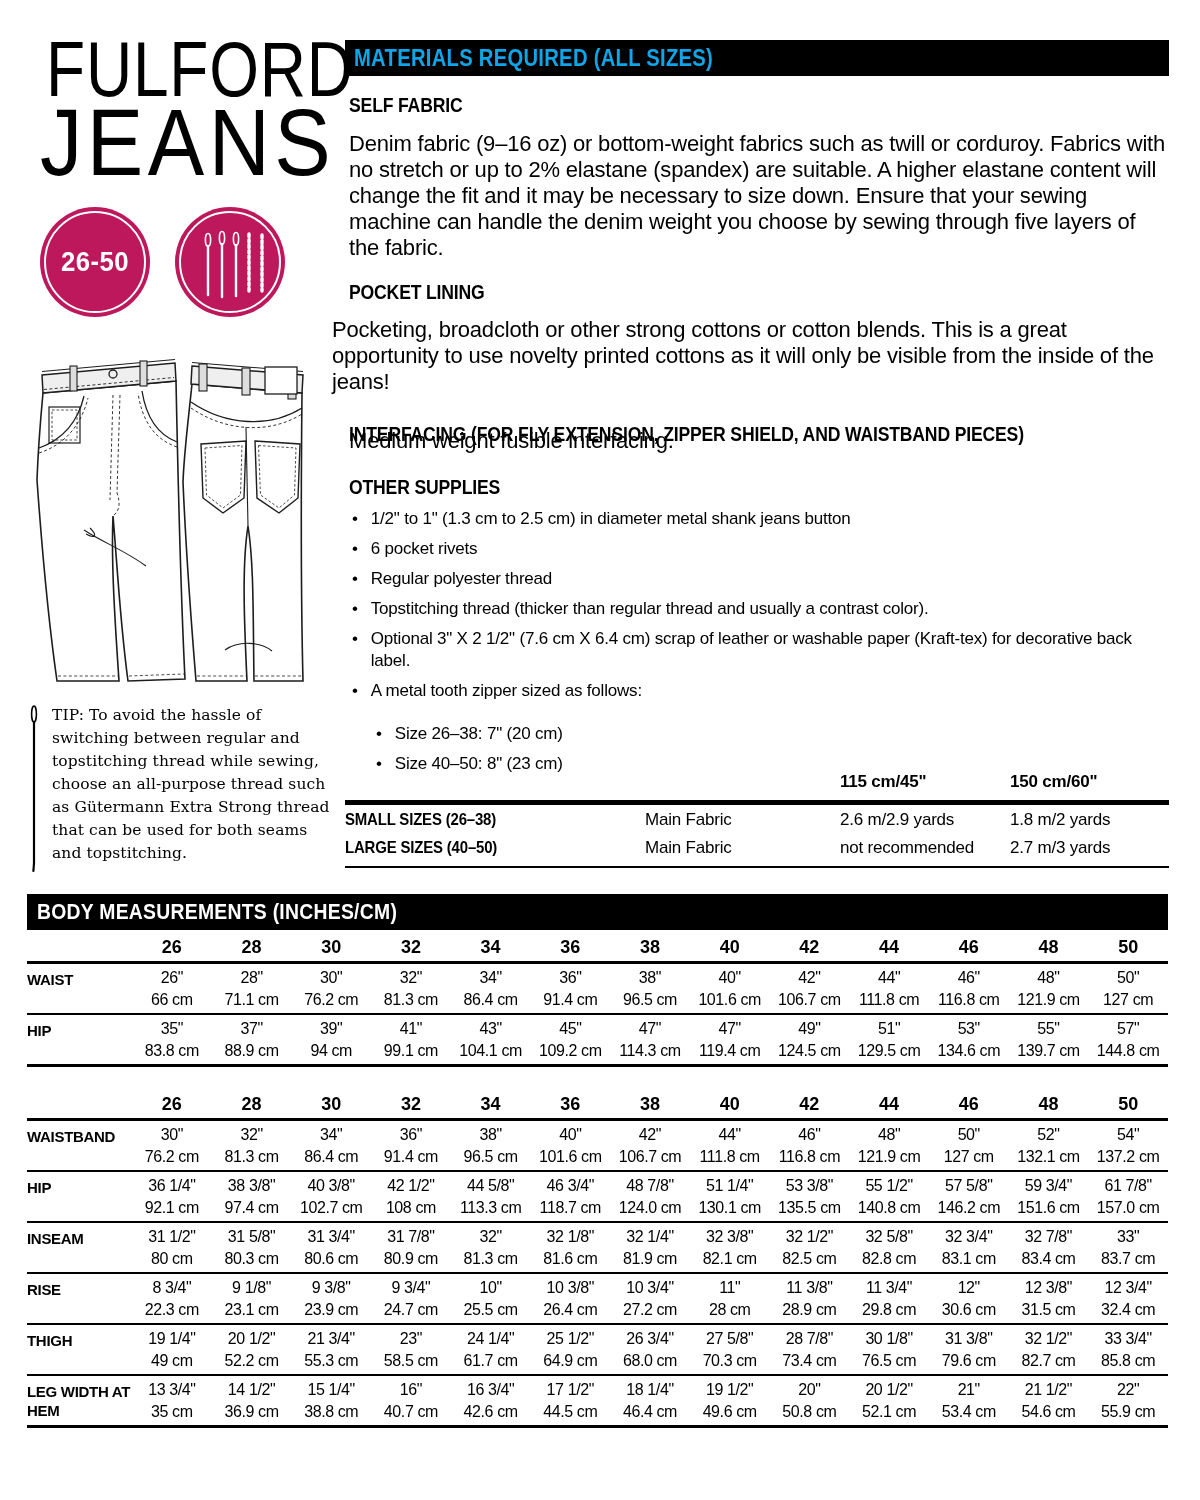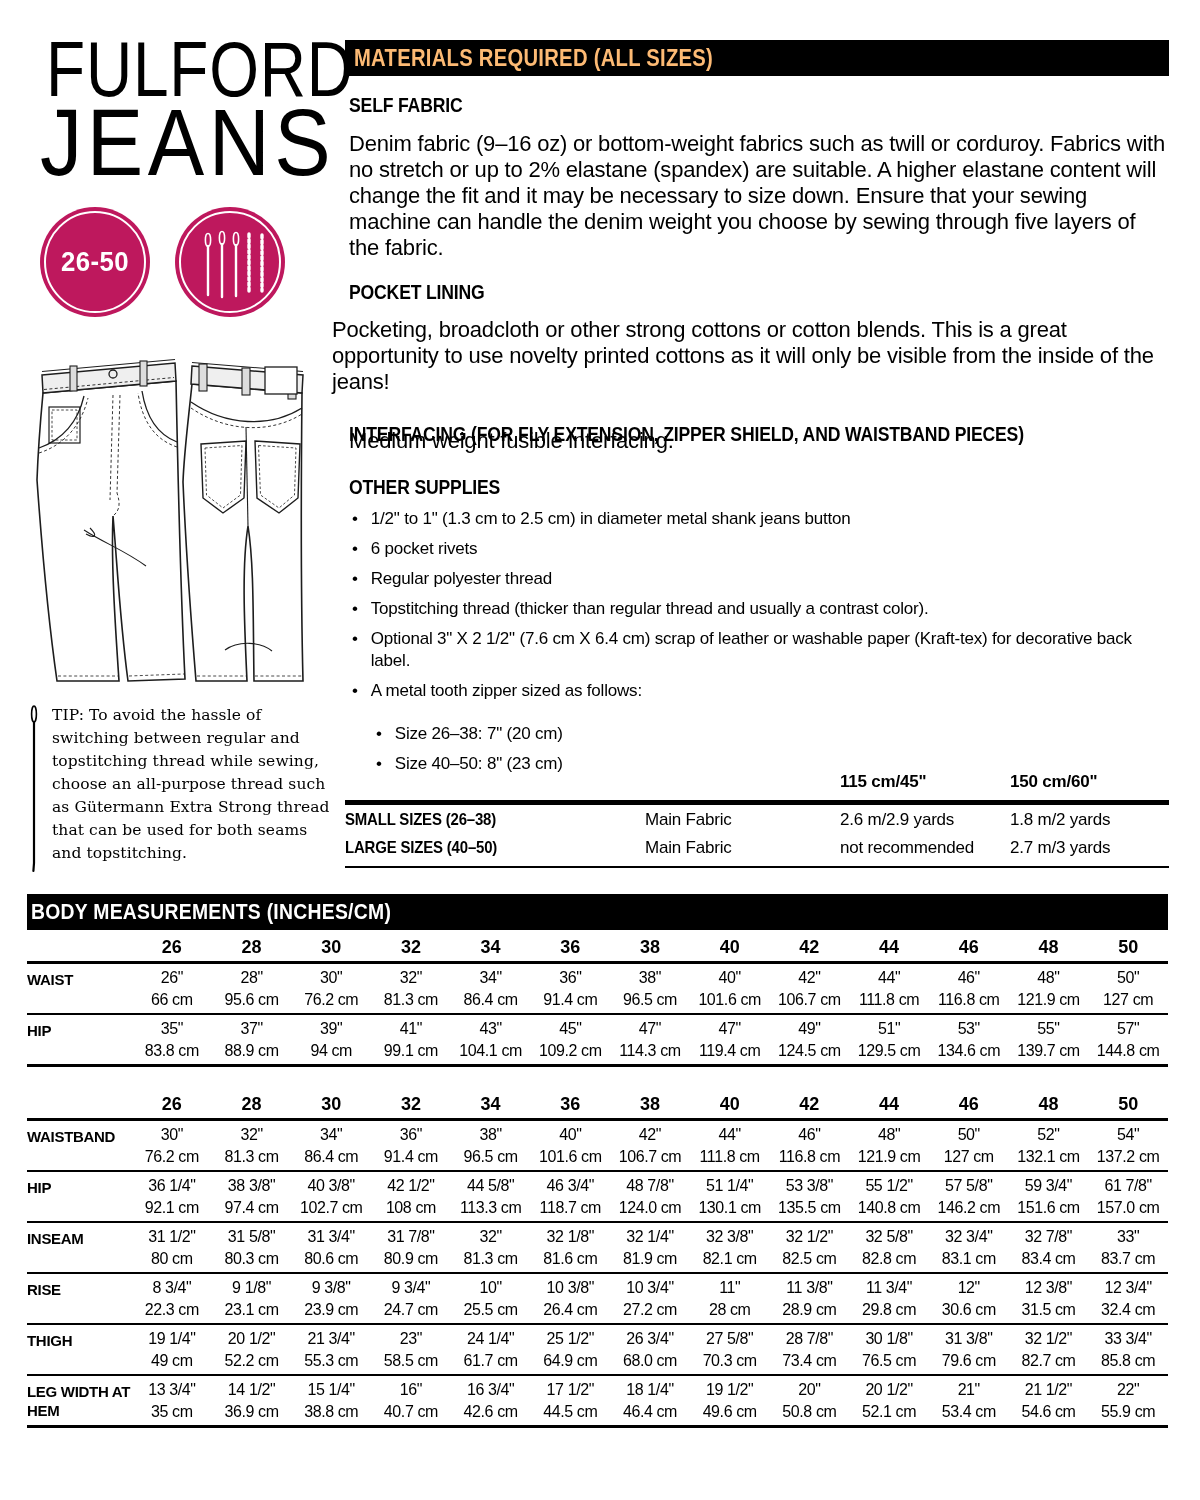--- a/index.html
+++ b/index.html
@@ -23,21 +23,21 @@
 
   
   #jeans-illo{left:34px;top:350px;}
 
   
   #tip-needle{left:28px;top:703px;}
   #tip-text{left:52px;top:704px;width:288px;font-family:"DejaVu Serif", serif;
     font-size:15.5px;line-height:23px;letter-spacing:0.1px;}
 
   
-  .black-bar{background:#000;color:#fdba74;display:flex;align-items:center;box-sizing:border-box;}
+  .black-bar{background:#000;color:#0ea5e9;display:flex;align-items:center;box-sizing:border-box;}
   #materials-bar{left:345px;top:40px;width:824px;height:36px;padding-left:9px;}
   #materials-bar .bar-text{font-size:23px;font-weight:700;letter-spacing:0.3px;}
   .h2{font-size:20px;font-weight:700;letter-spacing:-0.2px;white-space:nowrap;}
   .para{font-size:22px;line-height:26px;letter-spacing:-0.2px;width:822px;}
   #self-fabric-h{left:349px;top:94px;}
   #self-fabric-p{left:349px;top:131px;}
   #pocket-lining-h{left:349px;top:281px;}
   #pocket-lining-p{left:332px;top:317px;}
   #interfacing-h{left:349px;top:393px;margin-top:30px;}
   #interfacing-p{left:349px;top:428px;}
@@ -57,21 +57,21 @@
   .fhead{font-size:17px;font-weight:700;padding-bottom:8px;letter-spacing:-0.2px;}
   .frow{padding:2px 0 1px;}
   .fcell{font-size:17px;line-height:25px;letter-spacing:-0.2px;}
   .flabel{font-weight:700;}
   .frows-wrap{border-bottom:2.5px solid #000;padding:0 0 5px;}
 
   
   .mtable{position:absolute;width:1141px;}
   #body-table{left:27px;top:894px;}
   #garment-table{left:27px;top:1087px;}
-  .mbar{background:#000;color:#fff;height:36px;display:flex;align-items:center;padding-left:4px;box-sizing:border-box;}
+  .mbar{background:#000;color:#fff;height:36px;display:flex;align-items:center;padding-left:10px;box-sizing:border-box;}
   .mbar-text{font-size:22px;font-weight:700;letter-spacing:0.3px;}
   .mgrid{display:grid;grid-template-columns:105px repeat(13,1fr);}
   .sizes-row{padding:7px 0 3px;border-bottom:3.5px solid #000;}
   .scell{text-align:center;font-weight:700;font-size:18px;}
   .mrow{border-bottom:2.5px solid #000;padding:3px 0 3px;}
   .mrow:last-child{border-bottom:3px solid #000;}
   .mlabel{font-weight:700;font-size:15px;letter-spacing:-0.3px;line-height:19px;padding-top:3px;}
   .mcell{text-align:center;font-size:16px;line-height:21.5px;letter-spacing:-0.4px;}
 </style>
 </head>
@@ -245,21 +245,21 @@
       <div class="scell">50</div>
     </div>
     <div class="mgrid mrow">
       <div class="mlabel">WAIST</div>
       <div class="mcell">
         <div class="in">26"</div>
         <div class="cm">66 cm</div>
       </div>
       <div class="mcell">
         <div class="in">28"</div>
-        <div class="cm">95.6 cm</div>
+        <div class="cm">71.1 cm</div>
       </div>
       <div class="mcell">
         <div class="in">30"</div>
         <div class="cm">76.2 cm</div>
       </div>
       <div class="mcell">
         <div class="in">32"</div>
         <div class="cm">81.3 cm</div>
       </div>
       <div class="mcell">

